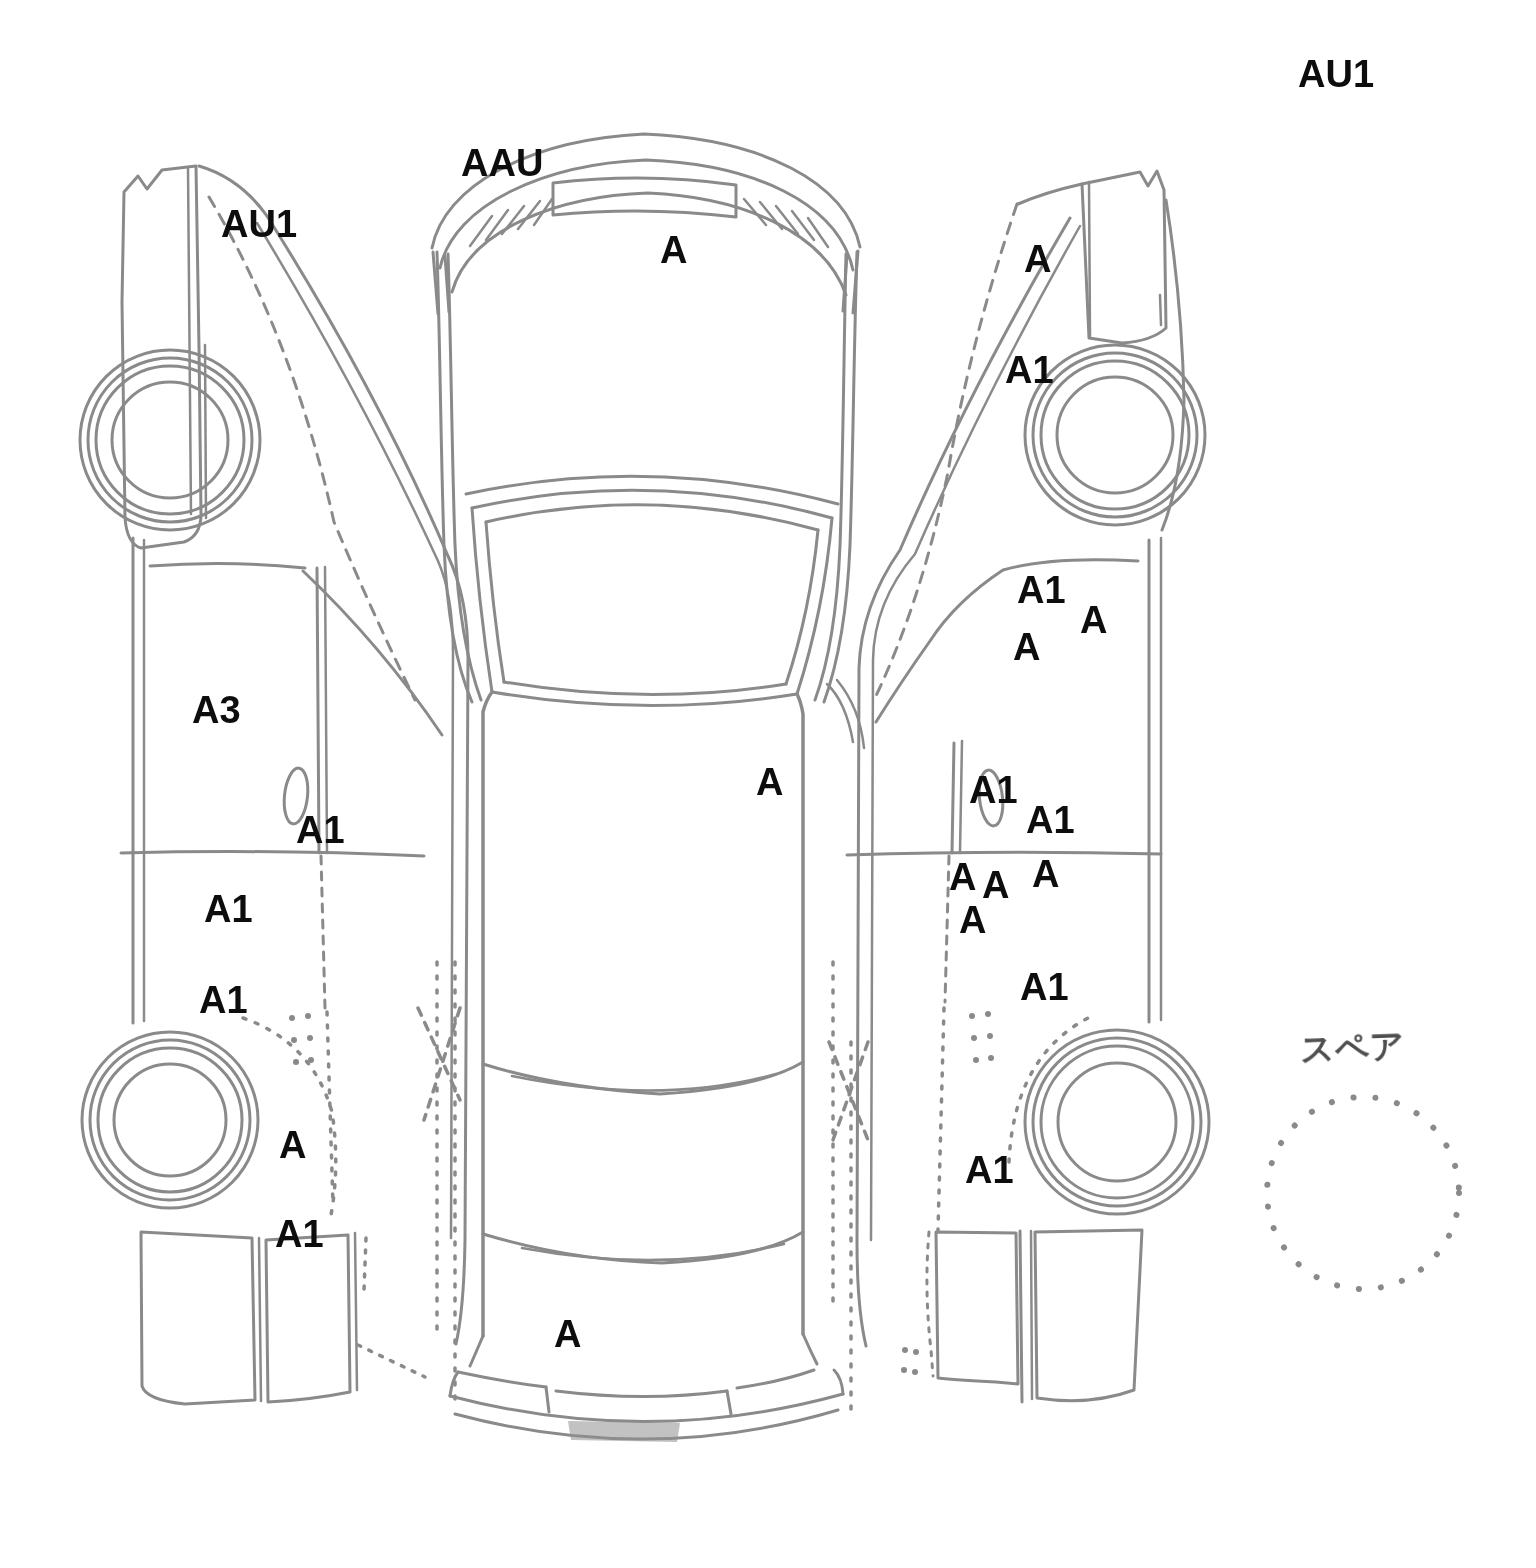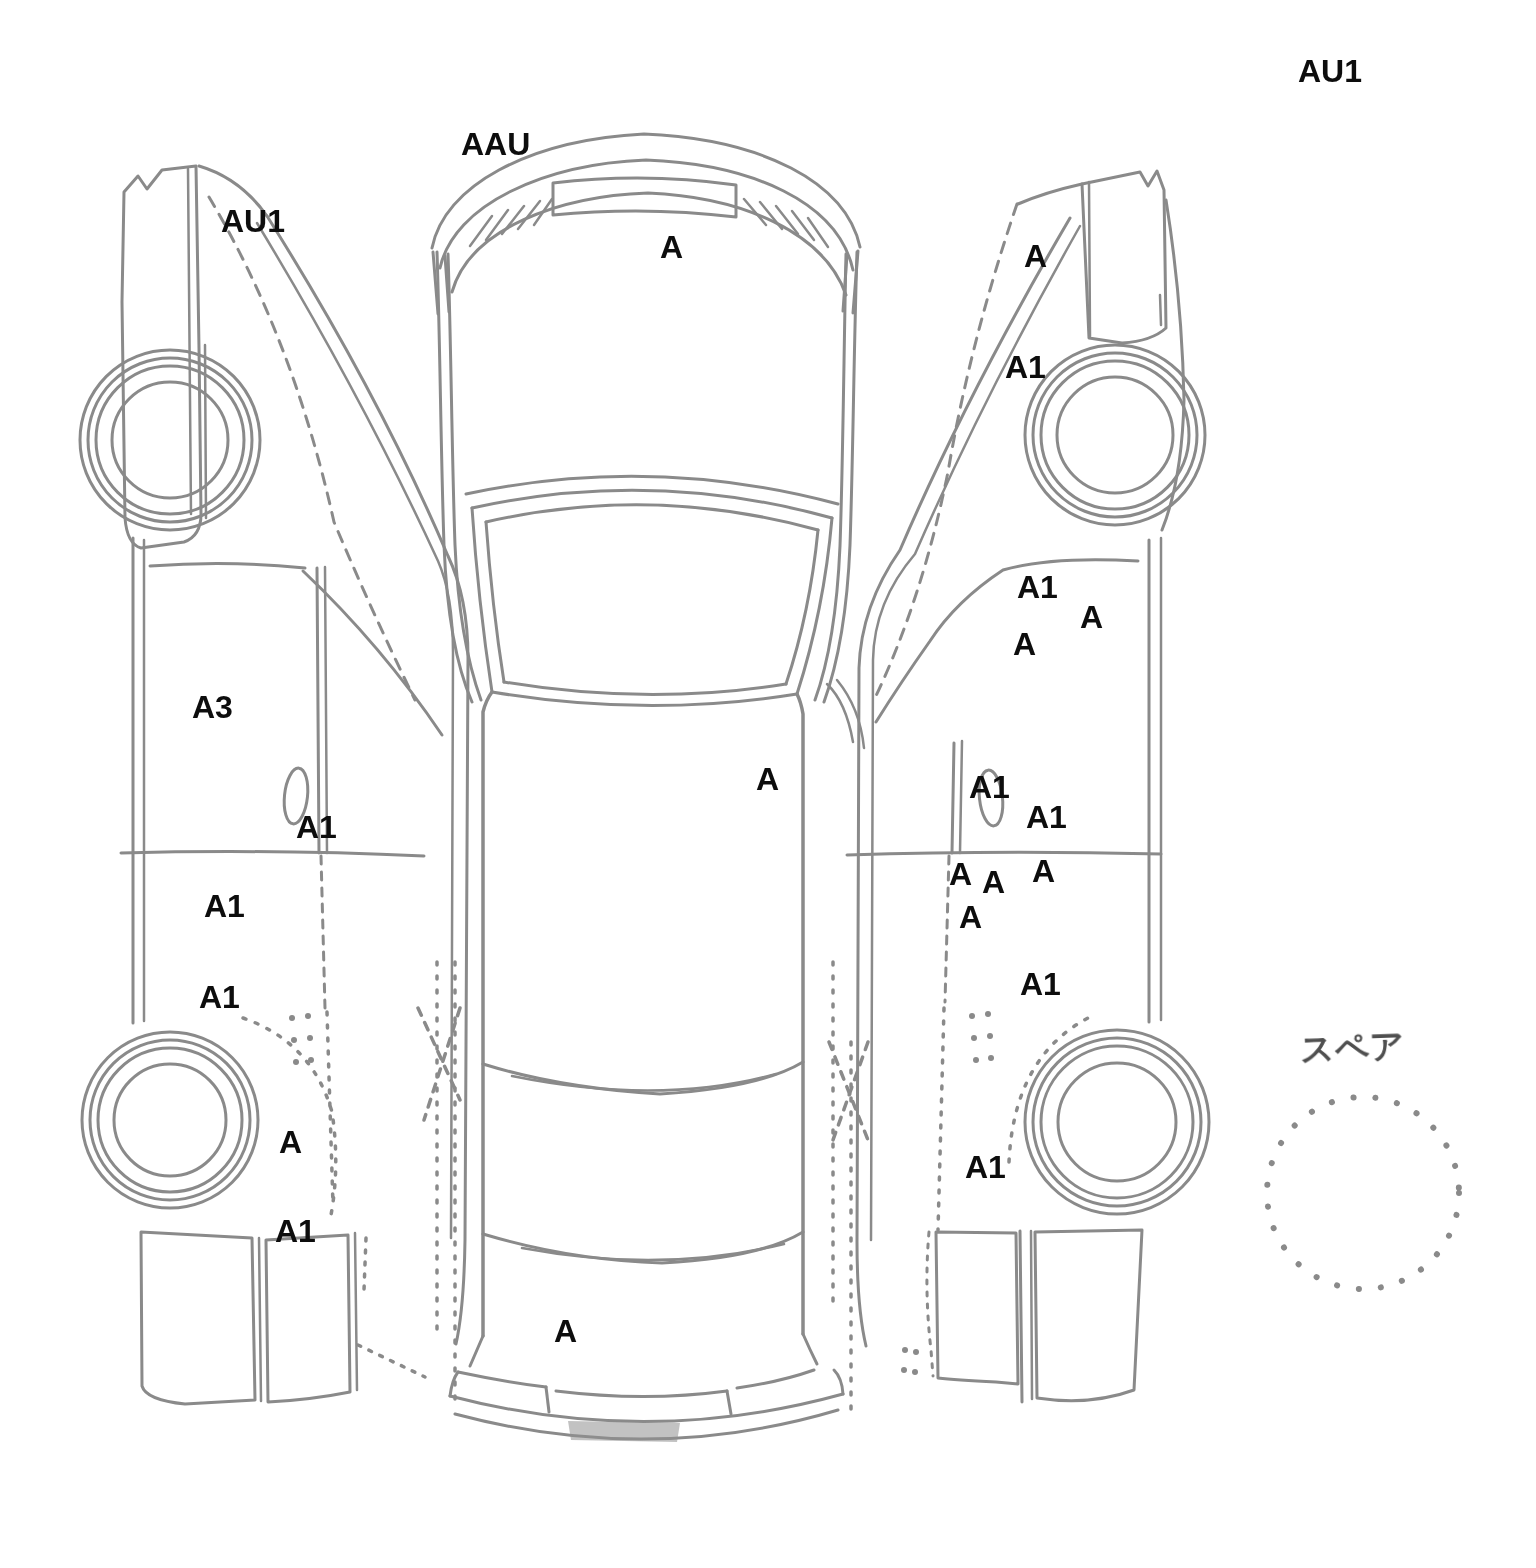--- a/index.html
+++ b/index.html
@@ -1,19 +1,19 @@
 <!DOCTYPE html>
 <html><head>
 <meta charset="utf-8">
 <style>
   html,body{margin:0;padding:0;background:#ffffff;}
   .stage{position:relative;width:1536px;height:1568px;background:#ffffff;overflow:hidden;
          font-family:"Liberation Sans", sans-serif;}
   svg.linework{position:absolute;left:0;top:0;filter:blur(.55px);}
-  .dmg{position:absolute;font-weight:700;font-size:32px;line-height:1;color:#0d0d0d;
+  .dmg{position:absolute;font-weight:700;font-size:38px;line-height:1;color:#0d0d0d;
        white-space:nowrap;letter-spacing:0px;}
   .spare-txt{position:absolute;font-weight:700;font-size:34px;line-height:1;color:#4f4f4f;
        white-space:nowrap;transform:rotate(-2deg);filter:blur(.4px);}
 </style>
 </head>
 <body>
 
 <div class="stage">
 
   <svg class="linework" width="1536" height="1568" viewBox="0 0 1536 1568" fill="none" stroke="#8a8a8a" stroke-width="3" stroke-linecap="round" stroke-linejoin="round">
@@ -227,21 +227,21 @@
         <path d="M868,1042 L833,1140" stroke-dasharray="8 8"></path>
       </g>
     </g>
 
     <g>
       <circle cx="1363" cy="1193" r="96" stroke-width="6" stroke-linecap="round" stroke-dasharray="0.1 22"></circle>
     </g>
   </svg>
 
   <span class="dmg" style="left:1298px;top:55px">AU1</span>
-  <span class="dmg" style="left:461px;top:128px">AAU</span>
+  <span class="dmg" style="left:461px;top:144px">AAU</span>
   <span class="dmg" style="left:221px;top:205px">AU1</span>
   <span class="dmg" style="left:660px;top:231px">A</span>
   <span class="dmg" style="left:1024px;top:240px">A</span>
   <span class="dmg" style="left:1005px;top:351px">A1</span>
   <span class="dmg" style="left:1017px;top:571px">A1</span>
   <span class="dmg" style="left:1080px;top:601px">A</span>
   <span class="dmg" style="left:1013px;top:628px">A</span>
   <span class="dmg" style="left:192px;top:691px">A3</span>
   <span class="dmg" style="left:756px;top:763px">A</span>
   <span class="dmg" style="left:969px;top:771px">A1</span>

